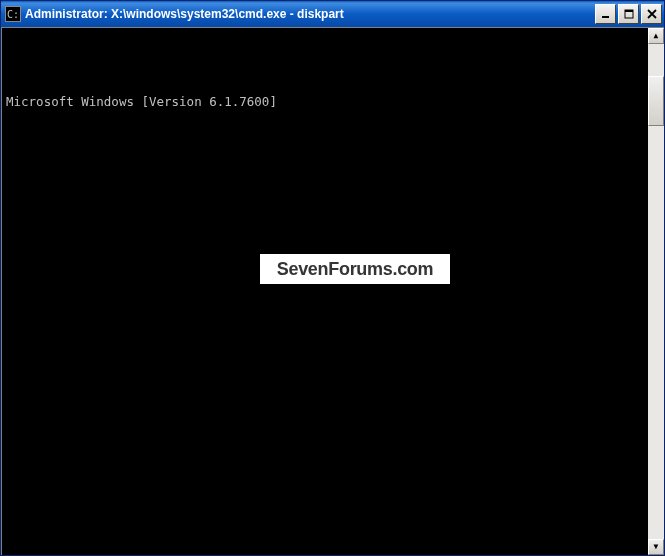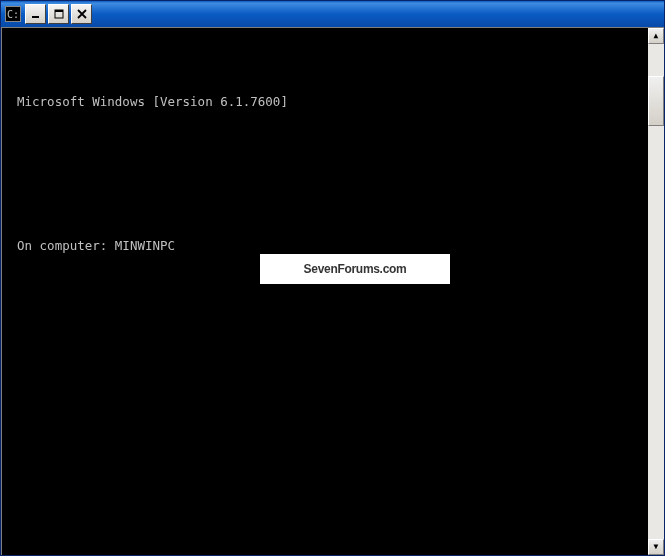--- a/index.html
+++ b/index.html
@@ -76,31 +76,31 @@
       color: #c0c0c0;
       padding: 2px 4px;
       font-size: 12.5px;
       line-height: 16px;
       white-space: pre;
       overflow: hidden;
       position: relative;
       border-top: 1px solid #808080;
       border-left: 1px solid #808080;
     }
-    .line { min-height: 16px; margin-left: 11px; }
+    .line { min-height: 16px; }
     .watermark {
       position: absolute;
       top: 226px;
       left: 258px;
       width: 190px;
       height: 30px;
       background: #fff;
       color: #353535;
       font-family: Arial, sans-serif;
-      font-size: 12px;
+      font-size: 18px;
       font-weight: bold;
       display: flex;
       align-items: center;
       justify-content: center;
       letter-spacing: -0.3px;
     }
     .scrollbar {
       position: absolute;
       right: 0;
       top: 0;
@@ -125,20 +125,21 @@
     .scroll-track { flex:1; background: repeating-conic-gradient(#d4d0c8 0% 25%, #fff 0% 50%) 50% / 2px 2px; }
     .scroll-thumb { height:50px; background:linear-gradient(to bottom,#f0f0f0,#d4d0c8); border:1px solid #fff; border-right-color:#808080; border-bottom-color:#808080;}
     .terminal-inner{ margin-right:16px; }
   </style>
 </head>
 <body>
 
 <div class="window">
   <div class="titlebar">
     <div class="title-icon">C:</div>
+    <div class="title-text">Administrator: X:\windows\system32\cmd.exe - diskpart</div>
     <div class="title-buttons">
       <div class="title-btn">
         <svg width="10" height="10">
             <rect x="1" y="7" width="7" height="2" fill="#000"></rect>
           </svg>
       </div>
       <div class="title-btn">
         <svg width="10" height="10">
             <rect x="1" y="1" width="8" height="8" fill="none" stroke="#000" stroke-width="1"></rect>
             <rect x="1" y="1" width="8" height="2" fill="#000"></rect>
@@ -149,21 +150,20 @@
             <path d="M1,1 L9,9 M9,1 L1,9" stroke="#000" stroke-width="1.8"></path>
           </svg>
       </div>
     </div>
   </div>
   <div class="terminal">
     <div class="terminal-inner">
     <div class="line">Microsoft Windows [Version 6.1.7600]</div>
     <div class="line"></div>
     <div class="line"></div>
-    <div class="line">On computer: MINWINPC</div>
     <div class="line"></div>
     <div class="line"></div>
     
     
     
     
     
     
     
     

